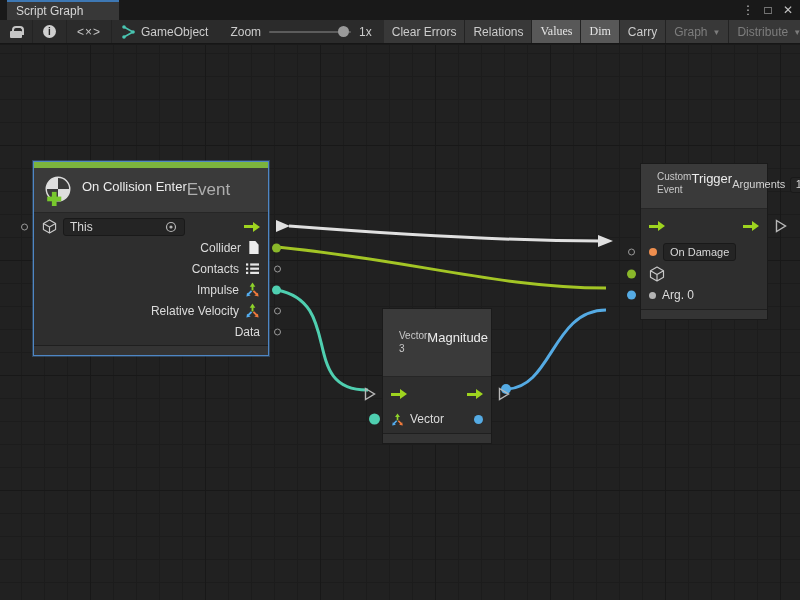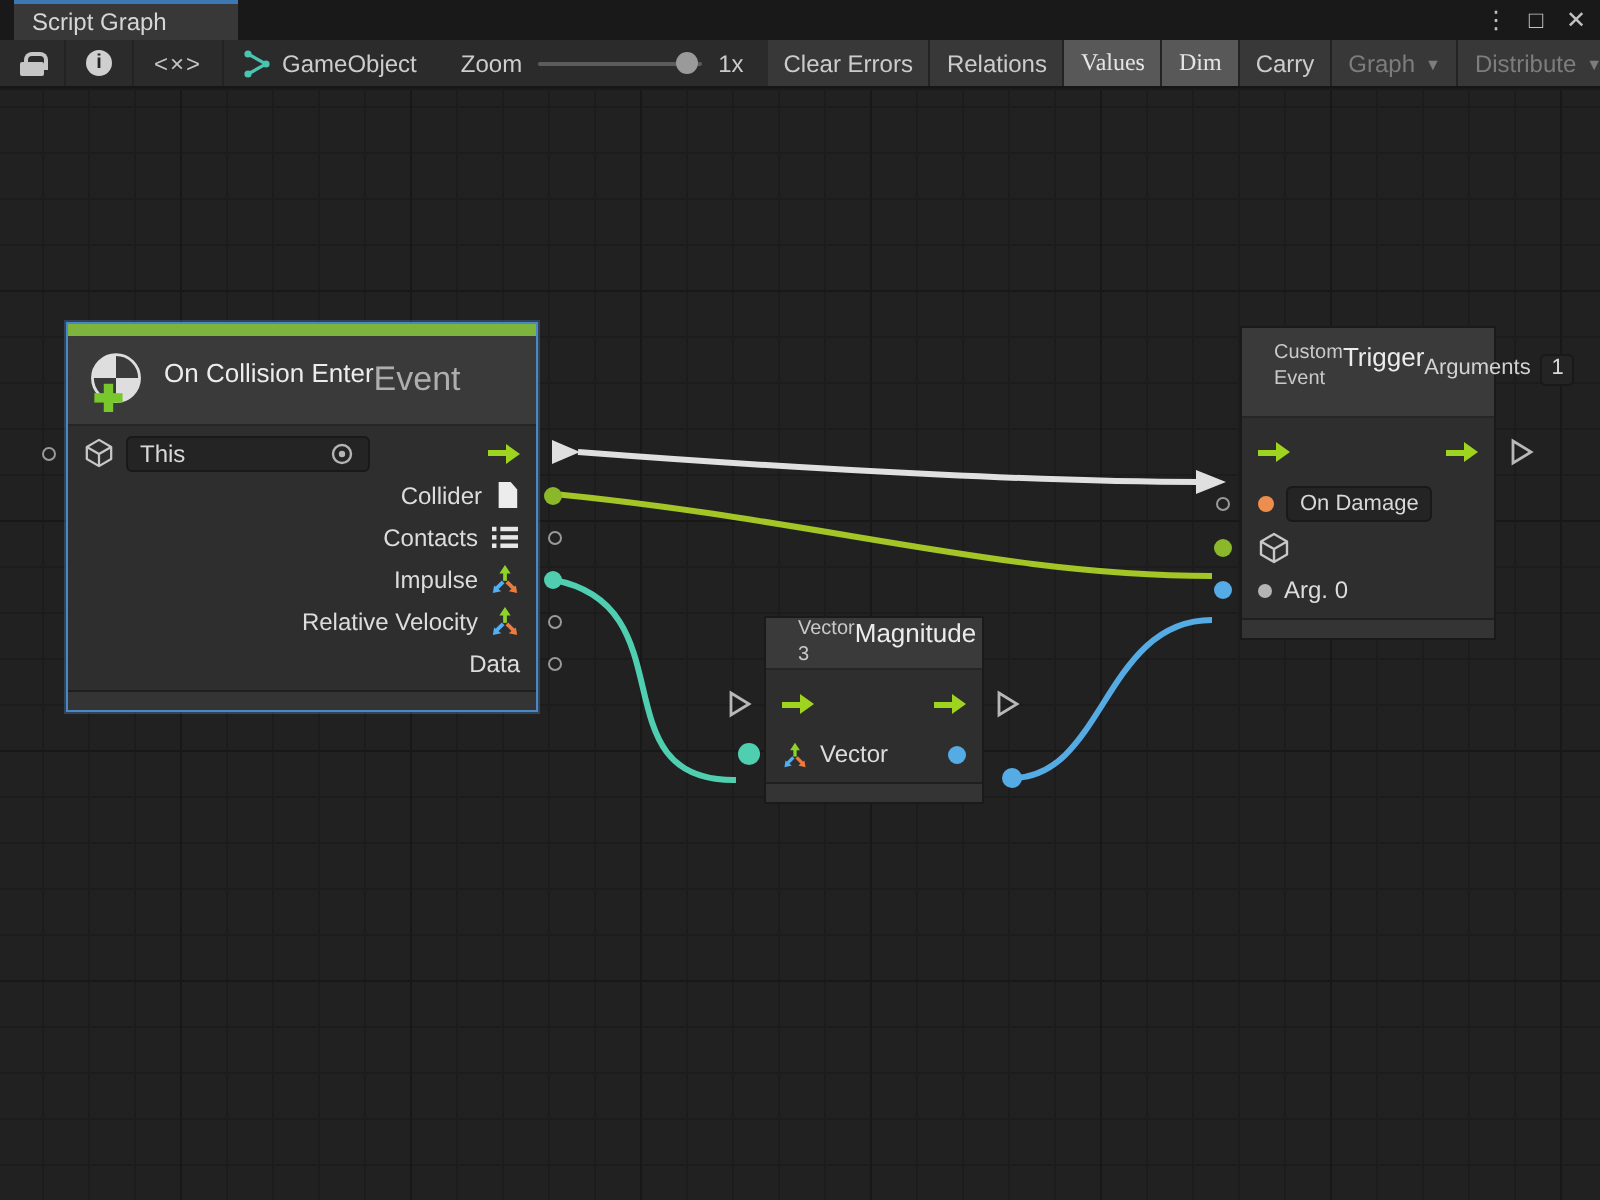--- a/index.html
+++ b/index.html
@@ -271,21 +271,21 @@
 
       <div class="row right">
         <span>Data</span>
         <span class="port hollow p-right"></span>
       </div>
     </div>
     <div class="node-footer"></div>
   </div>
 
   <div class="node" style="left:382px; top:308px; width:110px;">
-    <div class="node-header" style="padding:0 8px;">
+    <div class="node-header" style="padding:21px 8px;">
       <svg width="21" height="21" viewBox="0 0 16 16">
         <path d="M8 9 V4" stroke="#8ed32a" stroke-width="2"></path>
           <path d="M5 5 L8 0.5 L11 5 Z" fill="#8ed32a"></path>
         <path d="M7 9.5 L3.5 13" stroke="#54aef0" stroke-width="2"></path>
           <path d="M1.5 15.5 L2.2 11.4 L6 14.5 Z" fill="#54aef0"></path>
         <path d="M9 9.5 L12.5 13" stroke="#f07a3c" stroke-width="2"></path>
           <path d="M14.5 15.5 L13.8 11.4 L10 14.5 Z" fill="#f07a3c"></path>
       </svg>
       <div class="hd-col">
         <span class="hd-sur">Vector 3</span>
@@ -315,21 +315,21 @@
             <path d="M14.5 15.5 L13.8 11.4 L10 14.5 Z" fill="#f07a3c"></path>
         </svg>
         <span>Vector</span>
         <span class="spacer"></span>
         <span class="dot-inline c-blue" style="width:9px;height:9px"></span>
       </div>
     </div>
     <div class="node-footer"></div>
   </div>
 
-  <div class="node" style="left:620px; top:163px; width:128px;">
+  <div class="node" style="left:640px; top:163px; width:128px;">
     <div class="node-header" style="align-items:flex-start; padding:7px 8px 5px;">
       <svg width="30" height="32" viewBox="0 0 34 36">
         <path d="M15 2 L5 20 H12 L9 34 L27 13 H17 L23 2 Z" fill="#f3a42c"></path>
         <path d="M14 27 L27 14" stroke="#ececec" stroke-width="6"></path>
         <path d="M9 32 L16 30 L11 25 Z" fill="#ececec"></path>
       </svg>
       <div class="hd-col">
         <span class="hd-sur">Custom Event</span>
         <span class="hd-title">Trigger</span>
         <span style="display:flex;align-items:center;margin-top:2px;">

